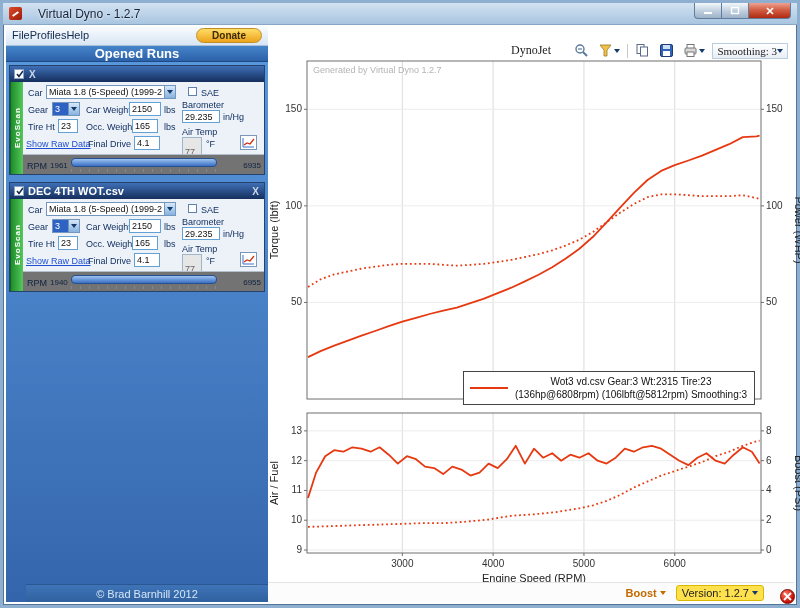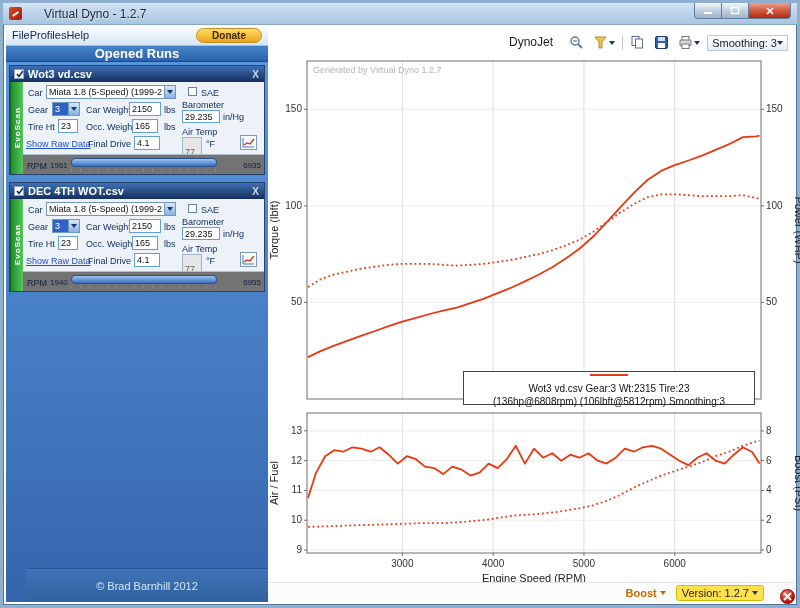--- a/index.html
+++ b/index.html
@@ -1,19 +1,19 @@
 <!DOCTYPE html>
 <html><head>
 <meta charset="utf-8">
 <style>
   *{margin:0;padding:0;box-sizing:border-box;}
   html,body{width:800px;height:608px;overflow:hidden;font-family:"Liberation Sans",sans-serif;}
   .window{position:absolute;inset:0;border:3px solid #8fafd0;box-shadow:inset 0 0 0 1px #527499;background:#fff;}
   
-  .titlebar{position:absolute;left:0;right:0;top:0;height:22px;background:linear-gradient(180deg,#d3e2f1,#a8c5e0);border-bottom:1px solid #88a7c6;display:flex;align-items:center;padding:1px 6px;gap:22px;}
+  .titlebar{position:absolute;left:0;right:0;top:0;height:22px;background:linear-gradient(180deg,#d3e2f1,#a8c5e0);border-bottom:1px solid #88a7c6;display:flex;align-items:center;padding:1px 6px;gap:16px;}
   .app-icon{width:13px;height:13px;background:linear-gradient(135deg,#e04a2a,#9c1c08);border-radius:2px;position:relative;flex:0 0 auto;}
   .app-icon::after{content:"";position:absolute;left:3px;top:6px;width:7px;height:2px;background:#fff;transform:rotate(-35deg);}
   .win-title{font-size:12px;color:#15233a;text-shadow:0 1px 2px #ffffffcc;}
   .win-controls{position:absolute;right:6px;top:0;display:flex;}
   .wbtn{height:16px;display:flex;align-items:center;justify-content:center;border:1px solid #5f7d9e;border-top:none;background:linear-gradient(180deg,#f2f7fb,#b9cadb 60%,#9fb4c8);}
   .wbtn.min{width:28px;border-radius:0 0 0 4px;}
   .wbtn.max{width:27px;border-left:none;}
   .wbtn.close{width:42px;border-left:none;border-radius:0 0 4px 0;background:linear-gradient(180deg,#f0a191,#d35f45 45%,#b02a12);}
   
   .content{position:absolute;left:3px;right:3px;top:22px;bottom:3px;display:flex;}
@@ -54,32 +54,32 @@
   .p-sae-cb{left:178px;top:5px}.p-sae-lbl{left:191px;top:6px}
   .p-gear-lbl{left:18px;top:23px}.p-gear-combo{left:42px;top:20px;width:28px}
   .p-cw-lbl{left:76px;top:23px}.p-cw-inp{left:119px;top:20px;width:32px}.p-cw-unit{left:154px;top:23px}
   .p-baro-lbl{left:172px;top:18px}.p-baro-inp{left:172px;top:28px;width:38px;height:13px}.p-baro-unit{left:213px;top:30px}
   .p-tire-lbl{left:18px;top:40px}.p-tire-inp{left:48px;top:37px;width:20px}
   .p-occ-lbl{left:76px;top:40px}.p-occ-inp{left:122px;top:37px;width:26px}.p-occ-unit{left:154px;top:40px}
   .p-at-lbl{left:172px;top:45px}.p-at-inp{left:172px;top:55px;width:20px;height:30px}.p-at-unit{left:196px;top:57px}
   .p-raw{left:16px;top:57px}.p-fd-lbl{left:78px;top:57px}.p-fd-inp{left:124px;top:54px;width:26px}.p-chartbtn{left:230px;top:53px}
   .p-rpm-lbl{left:4px;top:6px}.p-rpm-min{left:27px;top:6px}.p-rpm-max{right:3px;top:6px}
   .sidebar-spacer{flex:1;}
-  .sidebar-footer{height:34px;border-top:1px solid #2c5differ;border-top:1px solid #2c568f;display:flex;align-items:center;justify-content:center;color:#d5e6f9;font-size:11px;background:linear-gradient(180deg,#3e74b8,#30619f);margin-left:20px;}
-  
-  .chart-toolbar{position:absolute;left:0;right:0;top:4px;height:26px;background:#fff;}
+  .sidebar-footer{height:18px;border-top:1px solid #2c5differ;border-top:1px solid #2c568f;display:flex;align-items:center;justify-content:center;color:#d5e6f9;font-size:11px;background:linear-gradient(180deg,#3e74b8,#30619f);margin-left:20px;}
+  
+  .chart-toolbar{position:absolute;left:0;right:0;top:12px;height:26px;background:#fff;font-family:Liberation Serif, serif;}
   .chart-title{position:absolute;left:0;right:0;top:6px;text-align:center;font-size:12px;color:#222;}
   .tool-icons{position:absolute;right:6px;top:4px;display:flex;align-items:center;gap:5px;background:#fff;padding-left:6px;}
   .tool-btn{display:flex;align-items:center;gap:1px;padding:1px;border:1px solid transparent;}
   .tool-sep{width:1px;height:14px;background:#c8c8c8;}
   .smoothing{display:flex;align-items:center;font-size:11px;color:#222;border:1px solid #bcd;padding:1px 4px;background:linear-gradient(180deg,#fff,#e8eef6);}
   
   #chart-top{position:absolute;left:0;top:26px;display:block;}
   #chart-bottom{position:absolute;left:0;top:384px;display:block;}
-  .legend{position:absolute;right:39px;top:346px;width:292px;height:34px;background:#fff;border:1px solid #444;display:flex;align-items:center;gap:6px;padding:2px 6px;z-index:5;flex-direction:column;}
+  .legend{position:absolute;right:39px;top:346px;width:292px;height:34px;background:#fff;border:1px solid #444;display:flex;align-items:center;gap:6px;padding:2px 6px;z-index:5;}
   .legend-swatch{width:38px;height:0;border-top:2px solid #e63911;flex:0 0 auto;}
   .legend-text{flex:1;text-align:center;font-size:10px;color:#111;line-height:13px;white-space:nowrap;}
   
   .statusbar{position:absolute;left:0;right:0;bottom:0;height:20px;background:#fcfcfc;border-top:1px solid #e4e4e4;display:flex;align-items:center;justify-content:flex-end;gap:10px;padding-right:30px;}
   .car-select{display:flex;align-items:center;gap:3px;font-size:11px;font-weight:bold;color:#c36a00;}
   .car-select .arrow-down{border-top-color:#c36a00;}
   .version-badge{display:flex;align-items:center;gap:3px;font-size:11px;color:#222;background:#ffe14d;border:1px solid #d8b900;border-radius:3px;padding:1px 5px;}
   .alert{position:absolute;right:2px;bottom:1px;width:15px;height:15px;border-radius:50%;background:radial-gradient(circle at 35% 30%,#ff7b66,#c40b00 70%);border:1px solid #7d0800;display:flex;align-items:center;justify-content:center;z-index:20;}
 </style>
 </head>
@@ -120,21 +120,20 @@
       </div>
       <div class="runs-header">Opened Runs</div>
 
       <div class="run-card">
         <div class="run-header">
           <span class="hdr-cb">
               <svg width="10" height="10">
                 <path d="M2 5 L4 7.5 L8 2" stroke="#15294d" stroke-width="1.6" fill="none"></path>
               </svg>
             </span>
-          <span class="run-title">Wot3 vd.csv</span>
           <span class="run-close">X</span>
         </div>
         <div class="run-body">
           <div class="evoscan">EvoScan</div>
           <span class="lbl p-car-lbl">Car</span>
           <div class="combo p-car-combo">
             <span class="txt">Miata 1.8 (5-Speed) (1999-2</span>
             <span class="btn">
                 <i class="arrow-down"></i>
               </span>

